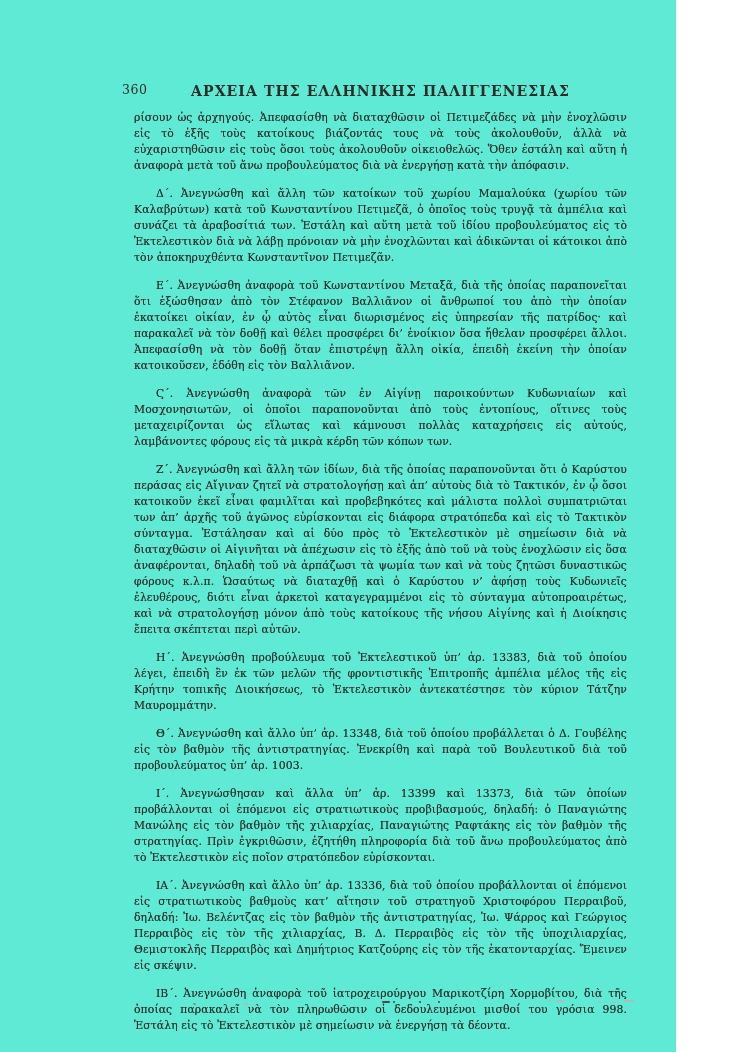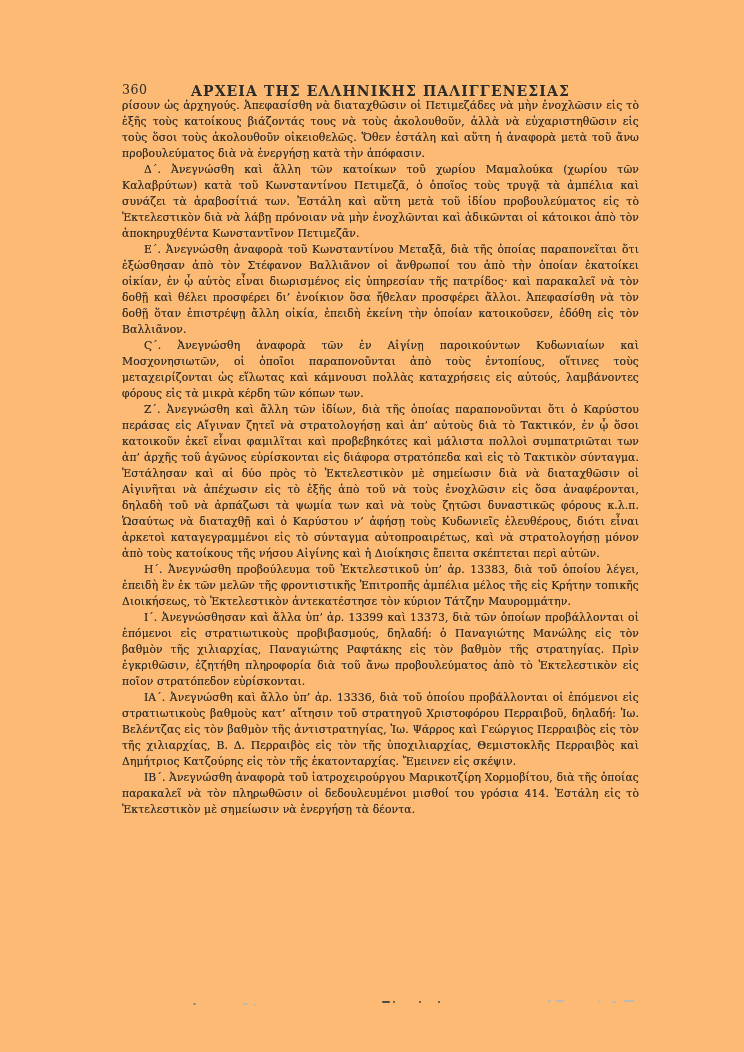--- a/index.html
+++ b/index.html
@@ -10,23 +10,23 @@
   body {
     width: 744px;
     height: 1052px;
     position: relative;
     overflow: hidden;
     font-family: "DejaVu Serif", "Liberation Serif", serif;
   }
   .page {
     position: absolute;
     left: 0; top: 0;
-    width: 744px;
+    width: 676px;
     height: 1052px;
-    background: #fdba74;
+    background: #5eead4;
   }
   .page-header {
     position: absolute;
     left: 122px;
     top: 82px;
     width: 517px;
     height: 18px;
     color: #2e2c28;
   }
   .page-number {
@@ -48,21 +48,21 @@
     white-space: nowrap;
   }
   .text-block {
     position: absolute;
     left: 122px;
     top: 98px;
     width: 517px;
     color: #2b2a26;
   }
   .para {
-    margin: 0;
+    margin: 12px;
     font-size: 10.8px;
     line-height: 16px;
     text-align: justify;
     text-indent: 22px;
     letter-spacing: 0.1px;
     text-shadow: 0 0 0.4px rgba(43,42,38,0.55);
   }
   .para.no-indent {
     text-indent: 0;
   }
@@ -85,23 +85,24 @@
     <span class="header-title">ΑΡΧΕΙΑ ΤΗΣ ΕΛΛΗΝΙΚΗΣ ΠΑΛΙΓΓΕΝΕΣΙΑΣ</span>
   </header>
 
   <main class="text-block">
     <p class="para no-indent">ρίσουν ὡς ἀρχηγούς. Ἀπεφασίσθη νὰ διαταχθῶσιν οἱ Πετιμεζάδες νὰ μὴν ἐνοχλῶσιν εἰς τὸ ἑξῆς τοὺς κατοίκους βιάζοντάς τους νὰ τοὺς ἀκολουθοῦν, ἀλλὰ νὰ εὐχαριστηθῶσιν εἰς τοὺς ὅσοι τοὺς ἀκολουθοῦν οἰκειοθελῶς. Ὅθεν ἐστάλη καὶ αὕτη ἡ ἀναφορὰ μετὰ τοῦ ἄνω προβουλεύματος διὰ νὰ ἐνεργήσῃ κατὰ τὴν ἀπόφασιν.</p>
     <p class="para">Δ΄. Ἀνεγνώσθη καὶ ἄλλη τῶν κατοίκων τοῦ χωρίου Μαμαλούκα (χωρίου τῶν Καλαβρύτων) κατὰ τοῦ Κωνσταντίνου Πετιμεζᾶ, ὁ ὁποῖος τοὺς τρυγᾷ τὰ ἀμπέλια καὶ συνάζει τὰ ἀραβοσίτιά των. Ἐστάλη καὶ αὕτη μετὰ τοῦ ἰδίου προβουλεύματος εἰς τὸ Ἐκτελεστικὸν διὰ νὰ λάβῃ πρόνοιαν νὰ μὴν ἐνοχλῶνται καὶ ἀδικῶνται οἱ κάτοικοι ἀπὸ τὸν ἀποκηρυχθέντα Κωνσταντῖνον Πετιμεζᾶν.</p>
     <p class="para">Ε΄. Ἀνεγνώσθη ἀναφορὰ τοῦ Κωνσταντίνου Μεταξᾶ, διὰ τῆς ὁποίας παραπονεῖται ὅτι ἐξώσθησαν ἀπὸ τὸν Στέφανον Βαλλιᾶνον οἱ ἄνθρωποί του ἀπὸ τὴν ὁποίαν ἐκατοίκει οἰκίαν, ἐν ᾧ αὐτὸς εἶναι διωρισμένος εἰς ὑπηρεσίαν τῆς πατρίδος· καὶ παρακαλεῖ νὰ τὸν δοθῇ καὶ θέλει προσφέρει δι’ ἐνοίκιον ὅσα ἤθελαν προσφέρει ἄλλοι. Ἀπεφασίσθη νὰ τὸν δοθῇ ὅταν ἐπιστρέψῃ ἄλλη οἰκία, ἐπειδὴ ἐκείνη τὴν ὁποίαν κατοικοῦσεν, ἐδόθη εἰς τὸν Βαλλιᾶνον.</p>
     <p class="para">Ϛ΄. Ἀνεγνώσθη ἀναφορὰ τῶν ἐν Αἰγίνῃ παροικούντων Κυδωνιαίων καὶ Μοσχονησιωτῶν, οἱ ὁποῖοι παραπονοῦνται ἀπὸ τοὺς ἐντοπίους, οἵτινες τοὺς μεταχειρίζονται ὡς εἵλωτας καὶ κάμνουσι πολλὰς καταχρήσεις εἰς αὐτούς, λαμβάνοντες φόρους εἰς τὰ μικρὰ κέρδη τῶν κόπων των.</p>
     <p class="para">Ζ΄. Ἀνεγνώσθη καὶ ἄλλη τῶν ἰδίων, διὰ τῆς ὁποίας παραπονοῦνται ὅτι ὁ Καρύστου περάσας εἰς Αἴγιναν ζητεῖ νὰ στρατολογήσῃ καὶ ἀπ’ αὐτοὺς διὰ τὸ Τακτικόν, ἐν ᾧ ὅσοι κατοικοῦν ἐκεῖ εἶναι φαμιλῖται καὶ προβεβηκότες καὶ μάλιστα πολλοὶ συμπατριῶται των ἀπ’ ἀρχῆς τοῦ ἀγῶνος εὑρίσκονται εἰς διάφορα στρατόπεδα καὶ εἰς τὸ Τακτικὸν σύνταγμα. Ἐστάλησαν καὶ αἱ δύο πρὸς τὸ Ἐκτελεστικὸν μὲ σημείωσιν διὰ νὰ διαταχθῶσιν οἱ Αἰγινῆται νὰ ἀπέχωσιν εἰς τὸ ἑξῆς ἀπὸ τοῦ νὰ τοὺς ἐνοχλῶσιν εἰς ὅσα ἀναφέρονται, δηλαδὴ τοῦ νὰ ἁρπάζωσι τὰ ψωμία των καὶ νὰ τοὺς ζητῶσι δυναστικῶς φόρους κ.λ.π. Ὡσαύτως νὰ διαταχθῇ καὶ ὁ Καρύστου ν’ ἀφήσῃ τοὺς Κυδωνιεῖς ἐλευθέρους, διότι εἶναι ἀρκετοὶ καταγεγραμμένοι εἰς τὸ σύνταγμα αὐτοπροαιρέτως, καὶ νὰ στρατολογήσῃ μόνον ἀπὸ τοὺς κατοίκους τῆς νήσου Αἰγίνης καὶ ἡ Διοίκησις ἔπειτα σκέπτεται περὶ αὐτῶν.</p>
     <p class="para">Η΄. Ἀνεγνώσθη προβούλευμα τοῦ Ἐκτελεστικοῦ ὑπ’ ἀρ. 13383, διὰ τοῦ ὁποίου λέγει, ἐπειδὴ ἓν ἐκ τῶν μελῶν τῆς φροντιστικῆς Ἐπιτροπῆς ἀμπέλια μέλος τῆς εἰς Κρήτην τοπικῆς Διοικήσεως, τὸ Ἐκτελεστικὸν ἀντεκατέστησε τὸν κύριον Τάτζην Μαυρομμάτην.</p>
+    <p class="para">Θ΄. Ἀνεγνώσθη καὶ ἄλλο ὑπ’ ἀρ. 13348, διὰ τοῦ ὁποίου προβάλλεται ὁ Δ. Γουβέλης εἰς τὸν βαθμὸν τῆς ἀντιστρατηγίας. Ἐνεκρίθη καὶ παρὰ τοῦ Βουλευτικοῦ διὰ τοῦ προβουλεύματος ὑπ’ ἀρ. 1003.</p>
     <p class="para">Ι΄. Ἀνεγνώσθησαν καὶ ἄλλα ὑπ’ ἀρ. 13399 καὶ 13373, διὰ τῶν ὁποίων προβάλλονται οἱ ἑπόμενοι εἰς στρατιωτικοὺς προβιβασμούς, δηλαδή: ὁ Παναγιώτης Μανώλης εἰς τὸν βαθμὸν τῆς χιλιαρχίας, Παναγιώτης Ραφτάκης εἰς τὸν βαθμὸν τῆς στρατηγίας. Πρὶν ἐγκριθῶσιν, ἐζητήθη πληροφορία διὰ τοῦ ἄνω προβουλεύματος ἀπὸ τὸ Ἐκτελεστικὸν εἰς ποῖον στρατόπεδον εὑρίσκονται.</p>
     <p class="para">ΙΑ΄. Ἀνεγνώσθη καὶ ἄλλο ὑπ’ ἀρ. 13336, διὰ τοῦ ὁποίου προβάλλονται οἱ ἑπόμενοι εἰς στρατιωτικοὺς βαθμοὺς κατ’ αἴτησιν τοῦ στρατηγοῦ Χριστοφόρου Περραιβοῦ, δηλαδή: Ἰω. Βελέντζας εἰς τὸν βαθμὸν τῆς ἀντιστρατηγίας, Ἰω. Ψάρρος καὶ Γεώργιος Περραιβὸς εἰς τὸν τῆς χιλιαρχίας, Β. Δ. Περραιβὸς εἰς τὸν τῆς ὑποχιλιαρχίας, Θεμιστοκλῆς Περραιβὸς καὶ Δημήτριος Κατζούρης εἰς τὸν τῆς ἑκατονταρχίας. Ἔμεινεν εἰς σκέψιν.</p>
-    <p class="para">ΙΒ΄. Ἀνεγνώσθη ἀναφορὰ τοῦ ἰατροχειρούργου Μαρικοτζίρη Χορμοβίτου, διὰ τῆς ὁποίας παρακαλεῖ νὰ τὸν πληρωθῶσιν οἱ δεδουλευμένοι μισθοί του γρόσια 414. Ἐστάλη εἰς τὸ Ἐκτελεστικὸν μὲ σημείωσιν νὰ ἐνεργήσῃ τὰ δέοντα.</p>
+    <p class="para">ΙΒ΄. Ἀνεγνώσθη ἀναφορὰ τοῦ ἰατροχειρούργου Μαρικοτζίρη Χορμοβίτου, διὰ τῆς ὁποίας παρακαλεῖ νὰ τὸν πληρωθῶσιν οἱ δεδουλευμένοι μισθοί του γρόσια 998. Ἐστάλη εἰς τὸ Ἐκτελεστικὸν μὲ σημείωσιν νὰ ἐνεργήσῃ τὰ δέοντα.</p>
   </main>
 
   <div class="artifacts">
     <i class="mid" style="left:193px; top:1003px; width:3px; height:2px;"></i>
     <i style="left:243px; top:1003px; width:5px; height:2px;"></i>
     <i style="left:254px; top:1004px; width:2px; height:2px;"></i>
     <i class="dark" style="left:382px; top:1001px; width:8px; height:2px;"></i>
     <i class="dark" style="left:393px; top:1001px; width:2px; height:2px;"></i>
     <i class="dark" style="left:419px; top:1001px; width:2px; height:2px;"></i>
     <i class="dark" style="left:438px; top:1001px; width:2px; height:2px;"></i>

